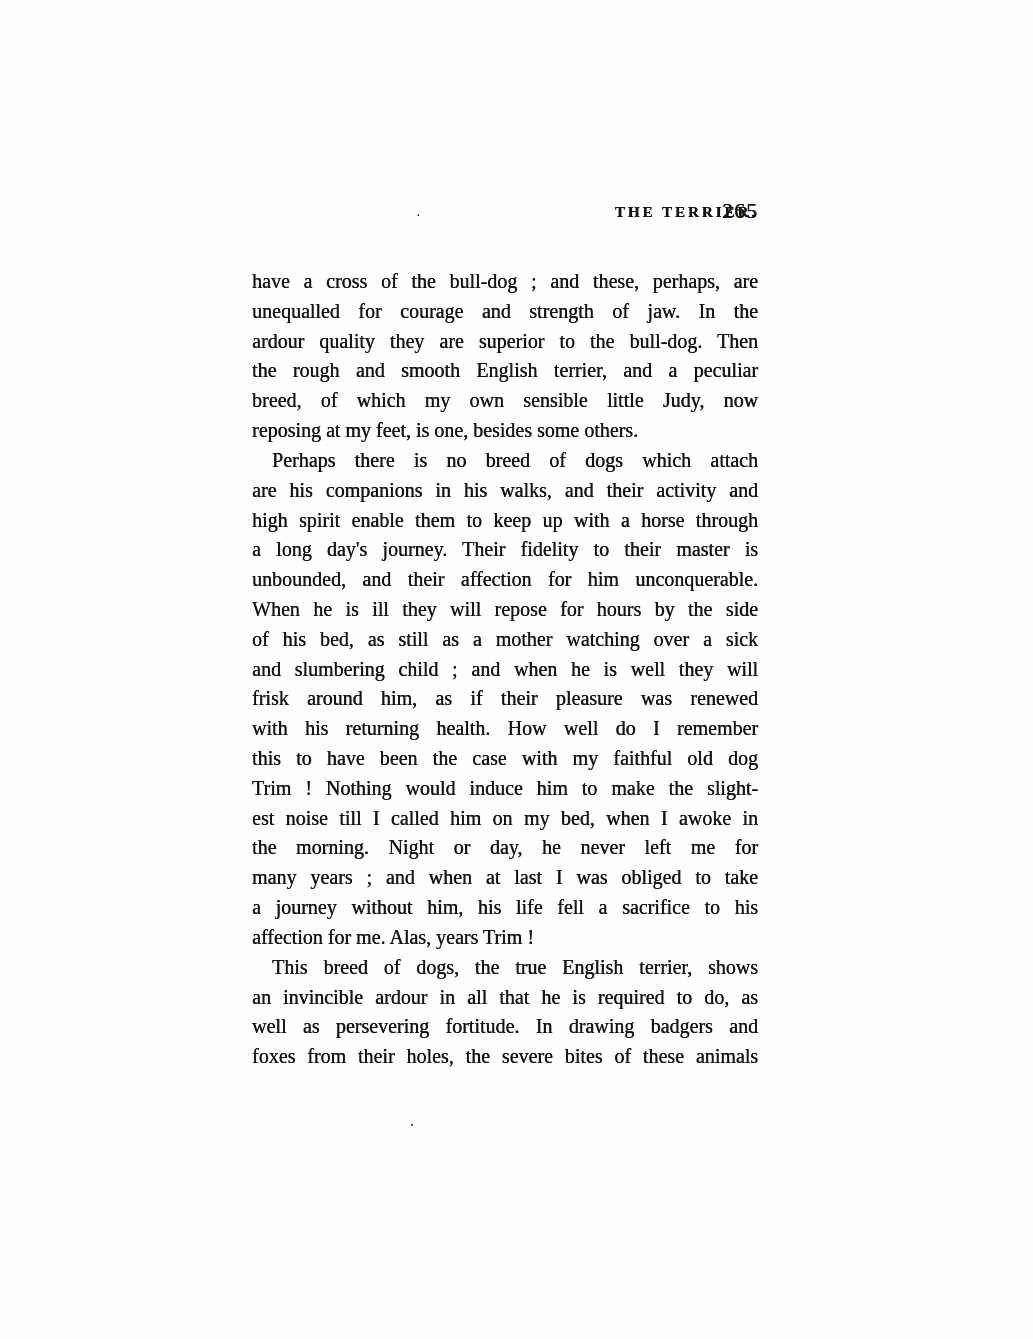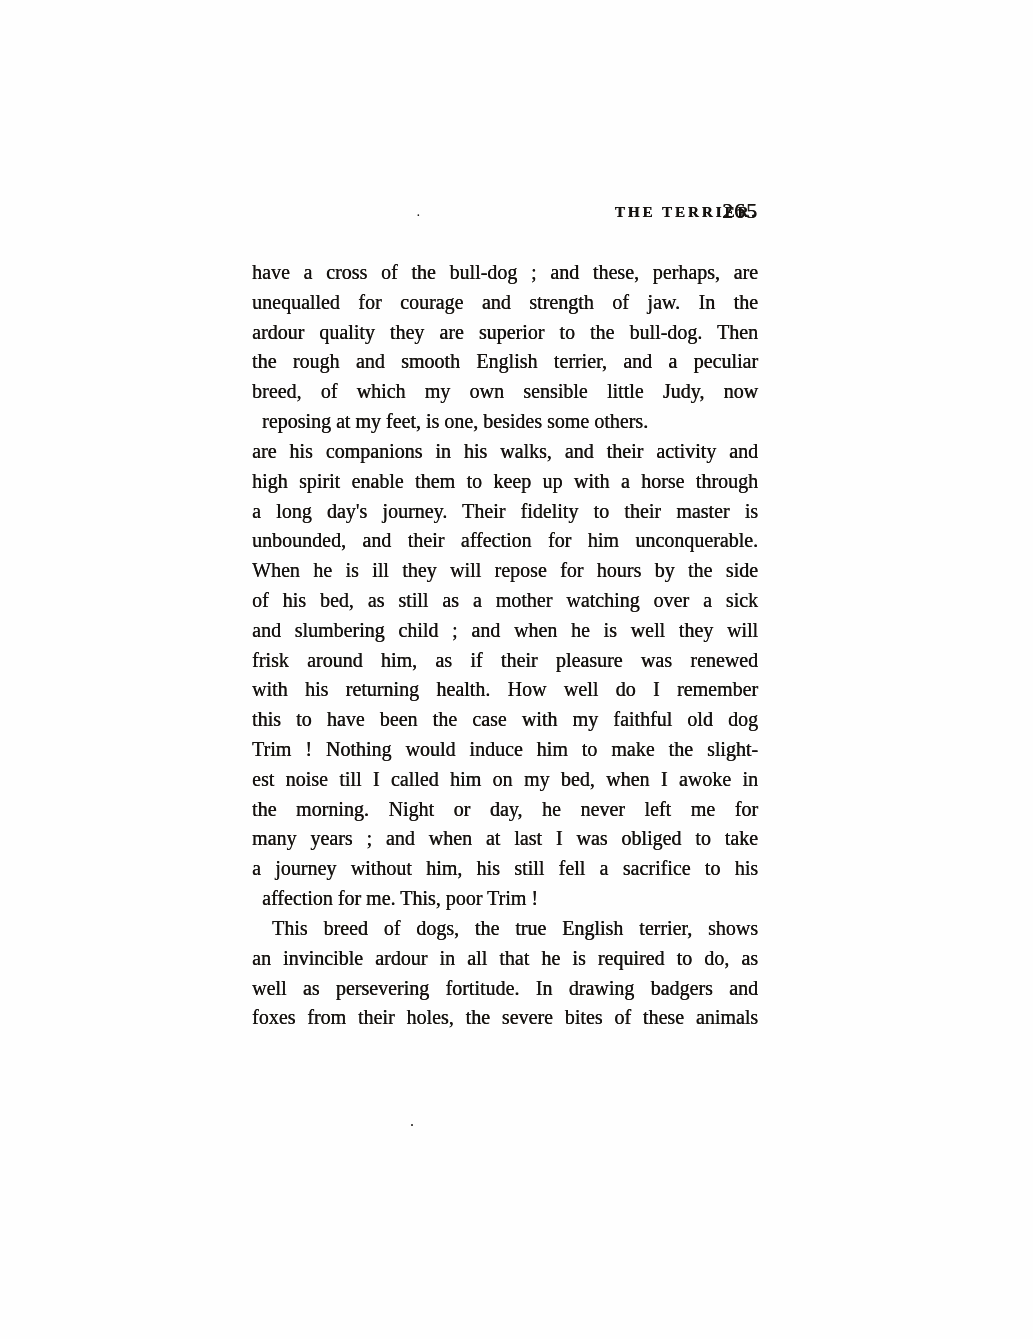--- a/index.html
+++ b/index.html
@@ -48,38 +48,37 @@
   .header-dot {
     position: absolute;
     left: 164px;
     top: 6px;
     font-size: 14px;
     color: var(--ink);
   }
   .text-block {
     position: absolute;
     left: 252px;
-    top: 258px;
+    top: 267px;
     width: 506px;
   }
   .line {
     height: 29.82px;
     line-height: 29.82px;
     font-size: 20px;
     text-align: justify;
     text-align-last: justify;
     white-space: normal;
     text-shadow: 0.35px 0 0 currentColor;
   }
   .line.indent {
     text-indent: 20px;
   }
   .line.para-end {
     text-align-last: left;
-    margin-left: 10px;
   }
   .footer-dot {
     position: absolute;
     left: 410px;
     top: 1112px;
     font-size: 16px;
     color: var(--ink);
   }
 </style>
 </head>
@@ -93,36 +92,37 @@
     <div class="page-number">265</div>
   </div>
 
   <div class="text-block" id="text-block">
       <div class="line">have a cross of the bull-dog ; and these, perhaps, are</div>
       <div class="line">unequalled for courage and strength of jaw.  In the</div>
       <div class="line">ardour quality they are superior to the bull-dog.  Then</div>
       <div class="line">the rough and smooth English terrier, and a peculiar</div>
       <div class="line">breed, of which my own sensible little Judy, now</div>
       <div class="line para-end">reposing at my feet, is one, besides some others.</div>
+      <div class="line indent">Perhaps there is no breed of dogs which attach</div>
       <div class="line">are his companions in his walks, and their activity and</div>
       <div class="line">high spirit enable them to keep up with a horse through</div>
       <div class="line">a long day's journey.  Their fidelity to their master is</div>
       <div class="line">unbounded, and their affection for him unconquerable.</div>
       <div class="line">When he is ill they will repose for hours by the side</div>
       <div class="line">of his bed, as still as a mother watching over a sick</div>
       <div class="line">and slumbering child ; and when he is well they will</div>
       <div class="line">frisk around him, as if their pleasure was renewed</div>
       <div class="line">with his returning health.  How well do I remember</div>
       <div class="line">this to have been the case with my faithful old dog</div>
       <div class="line">Trim !  Nothing would induce him to make the slight-</div>
       <div class="line">est noise till I called him on my bed, when I awoke in</div>
       <div class="line">the morning.  Night or day, he never left me for</div>
       <div class="line">many years ; and when at last I was obliged to take</div>
-      <div class="line">a journey without him, his still fell a sacrifice to his</div>
-      <div class="line para-end">affection for me.  This, poor Trim !</div>
+      <div class="line">a journey without him, his life fell a sacrifice to his</div>
+      <div class="line para-end">affection for me.  Alas, years Trim !</div>
       <div class="line indent">This breed of dogs, the true English terrier, shows</div>
       <div class="line">an invincible ardour in all that he is required to do, as</div>
       <div class="line">well as persevering fortitude.  In drawing badgers and</div>
       <div class="line">foxes from their holes, the severe bites of these animals</div>
     </div>
 
   <span class="footer-dot">.</span>
 
 </div>
 

